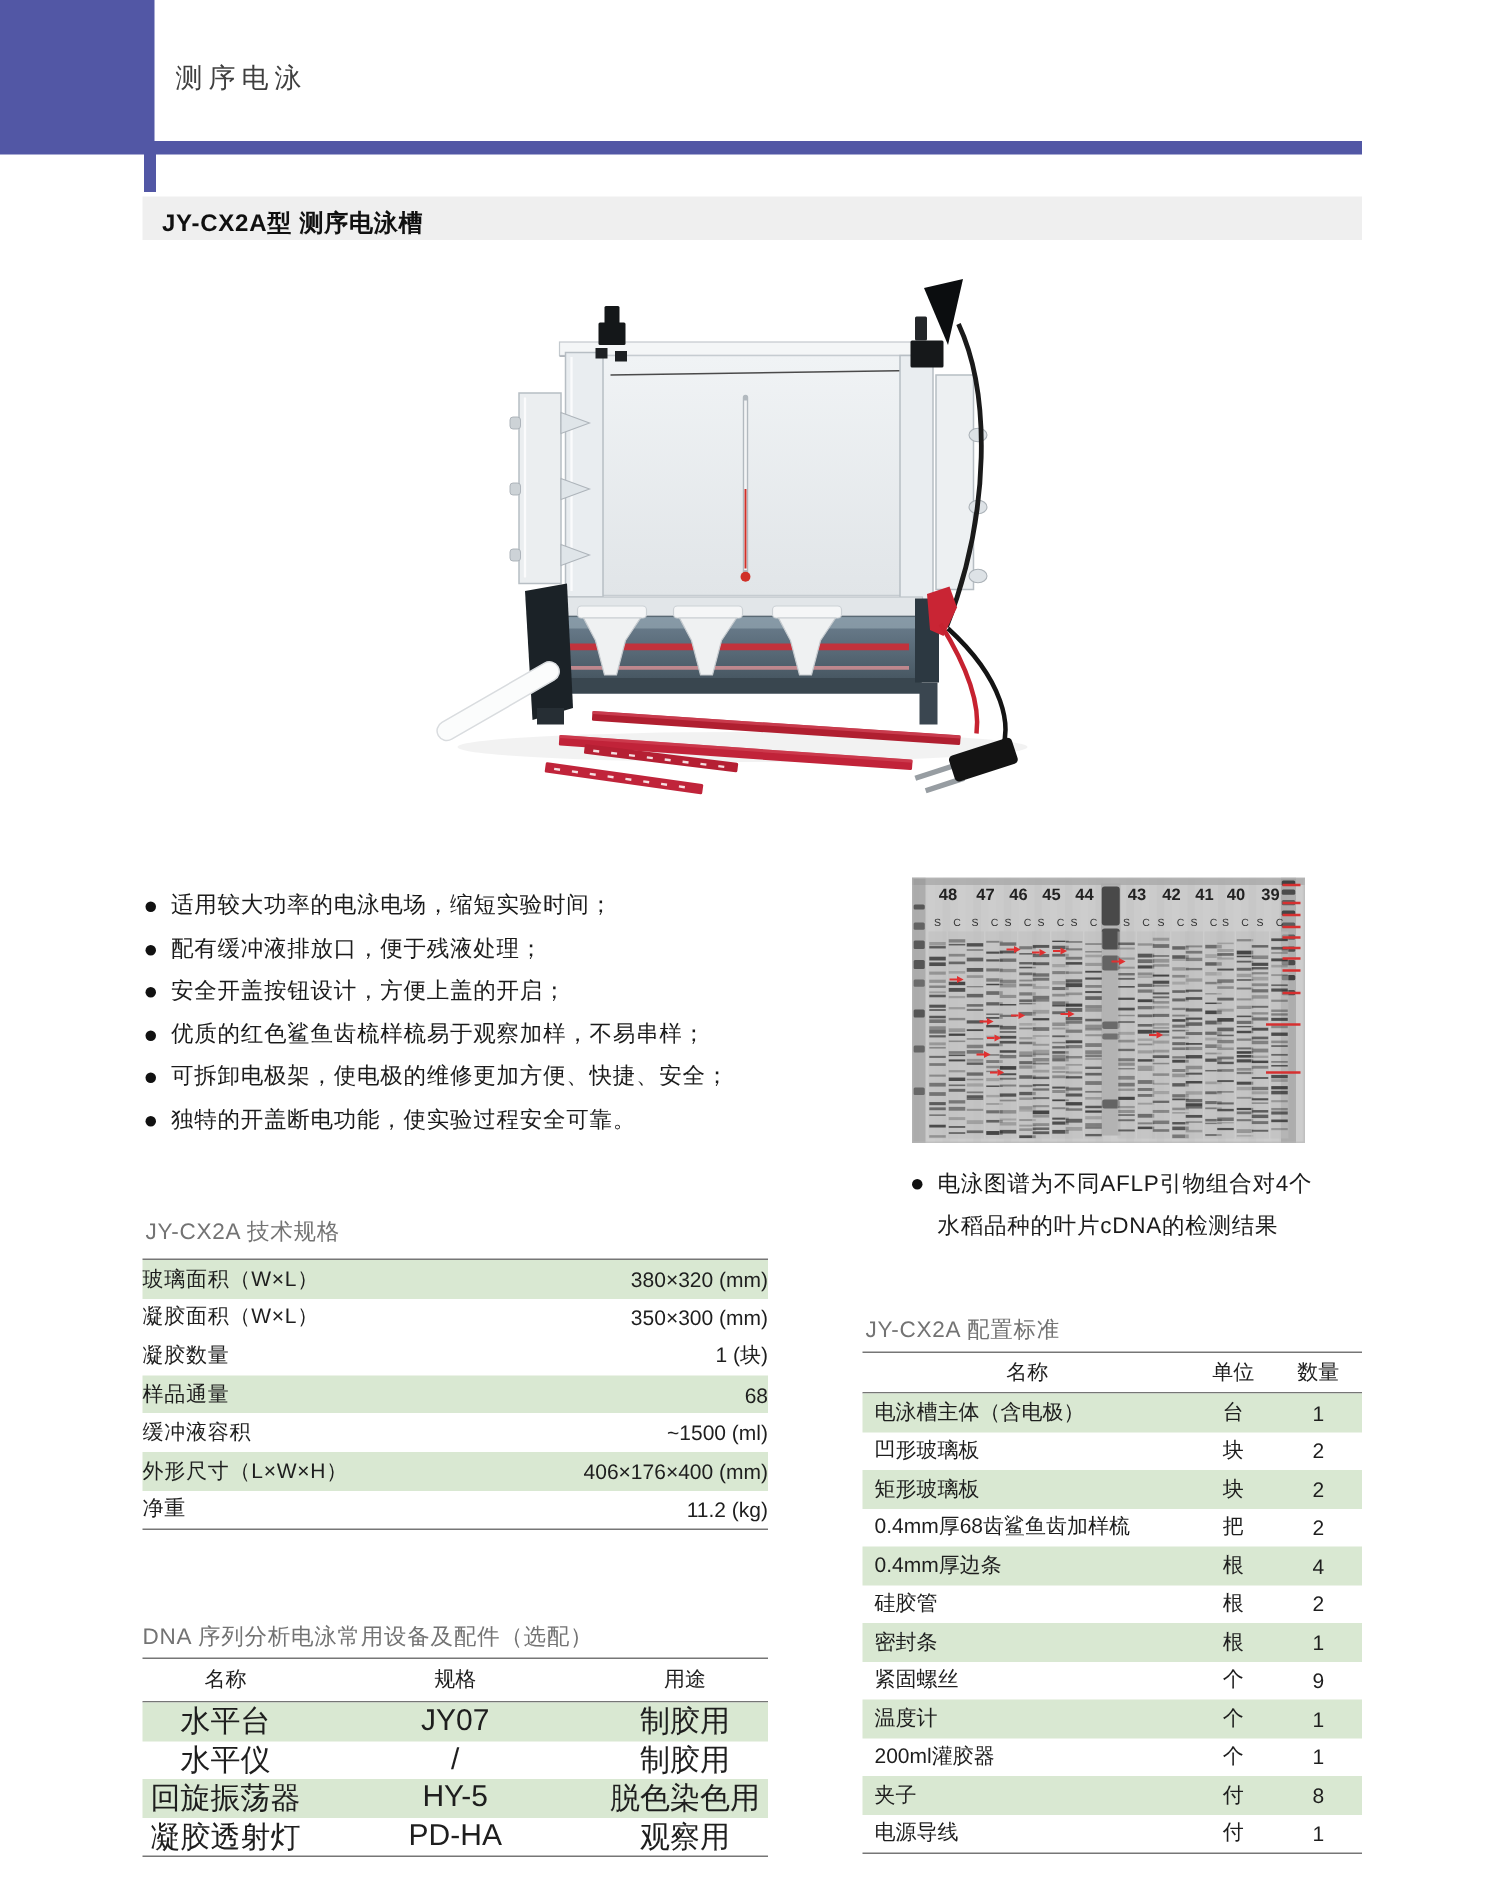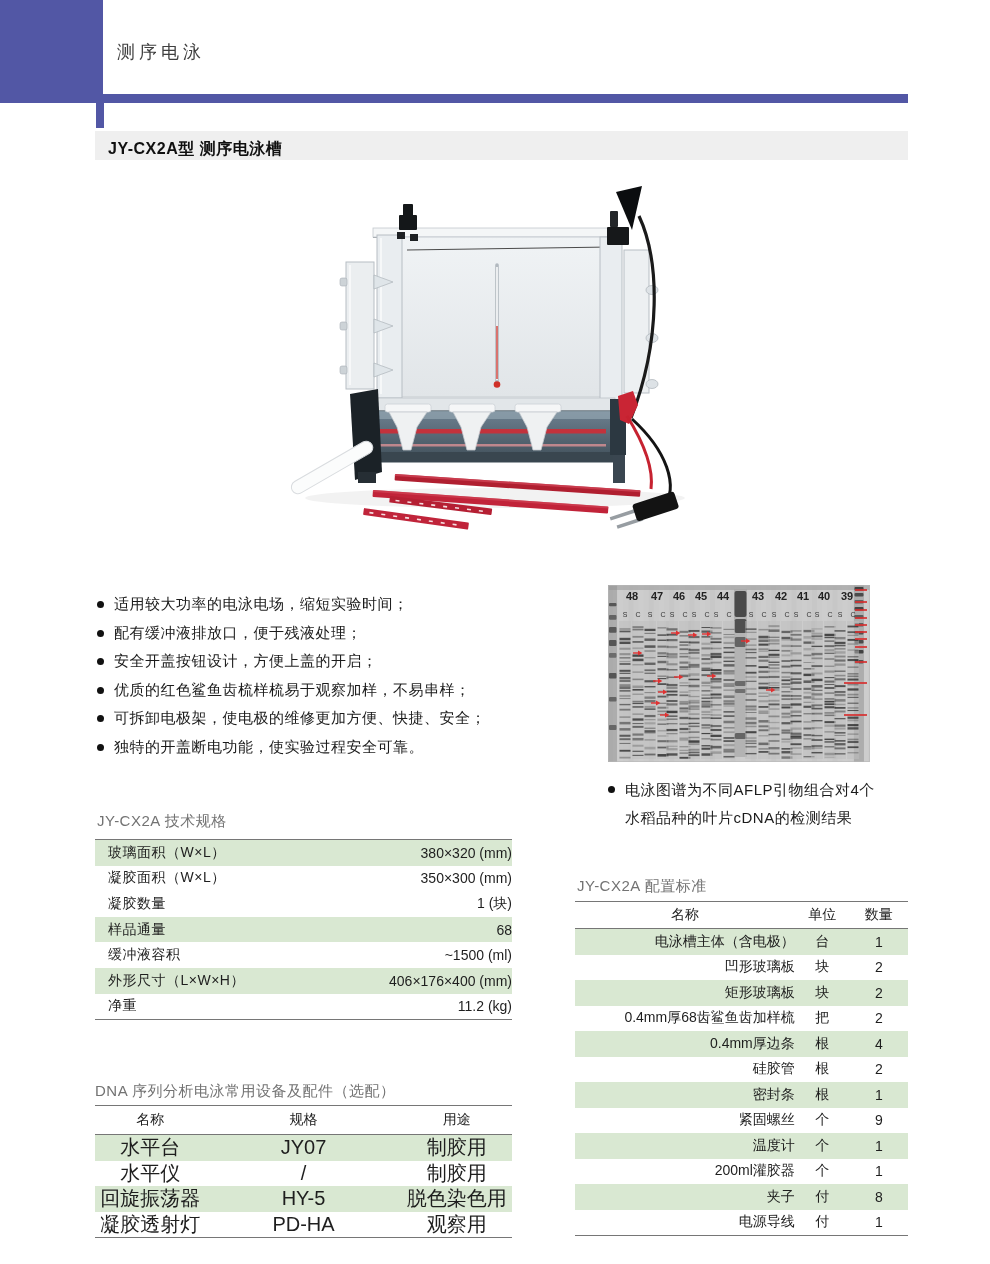--- a/index.html
+++ b/index.html
@@ -29,32 +29,32 @@
   
   .sec-title{font-size:15px;color:#737373;letter-spacing:0.5px;}
   .t-specs{left:97px;top:812px;}
   .t-acc{left:95px;top:1082px;}
   .t-cfg{left:577px;top:877px;}
   
   .tbl{border-top:1.5px solid var(--line);border-bottom:1.5px solid var(--line);}
   .specs{left:95px;top:839px;width:417px;}
   .srow{display:flex;height:25.6px;align-items:center;font-size:14px;color:#1e1e1e;}
   .gr{background:var(--green);}
-  .slabel{width:50%;padding-left:13px;letter-spacing:0.5px;}
+  .slabel{width:50%;letter-spacing:0.5px;}
   .svalue{width:50%;text-align:right;}
   .acc{left:95px;top:1105px;width:417px;}
   .hrow{display:flex;height:28px;align-items:center;border-bottom:1.5px solid var(--line);font-size:14px;color:#1e1e1e;}
   .arow{display:flex;height:25.5px;align-items:center;font-size:20px;color:#1e1e1e;}
   .ac1{width:26.5%;text-align:center;}
   .ac2{width:47%;text-align:center;}
   .ac3{width:26.5%;text-align:center;}
   .cfg{left:575px;top:901px;width:333px;}
   .chrow{display:flex;height:26px;align-items:center;border-bottom:1.5px solid var(--line);font-size:14px;color:#1e1e1e;}
   .crow{display:flex;height:25.5px;align-items:center;font-size:14px;color:#1e1e1e;}
-  .cc1{width:66%;padding-left:8px;box-sizing:border-box;text-align:right;}
+  .cc1{width:66%;padding-left:8px;box-sizing:border-box;}
   .cc1h{width:66%;text-align:center;}
   .cc2{width:16.5%;text-align:center;}
   .cc3{width:17.5%;text-align:center;}
 </style>
 </head>
 <body>
 
 <div class="page" style="--accent: #5257a5; --green: #d9e8d2; --bargray: #efefef; --line: #767676;">
 
   <div class="abs hd-block"></div>

